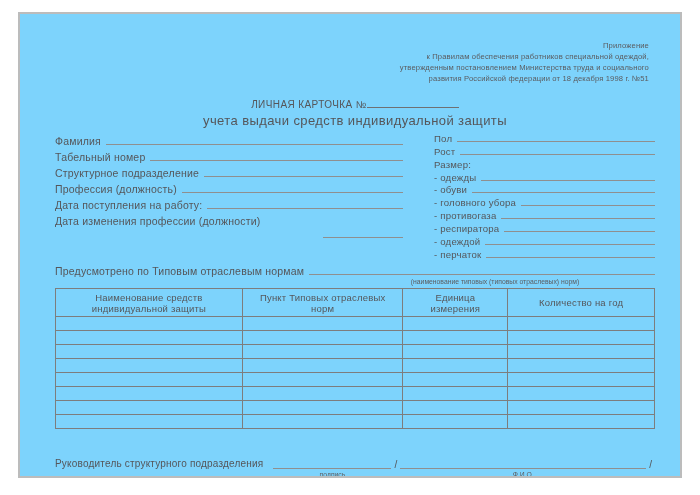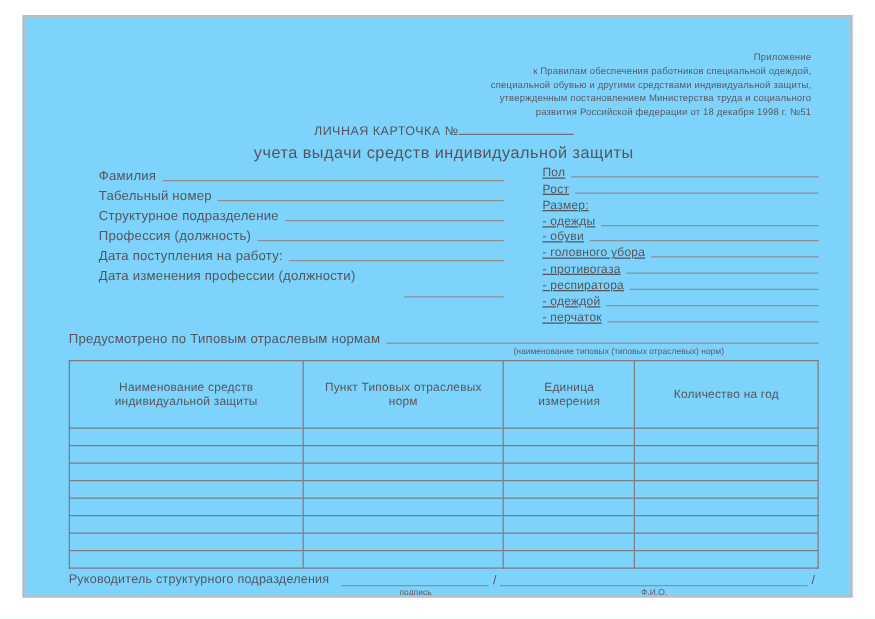--- a/index.html
+++ b/index.html
@@ -57,21 +57,21 @@
   }
   .left-col  { width: 348px; }
   .right-col { width: 221px; }
   .lrow {
     display: flex;
     align-items: flex-end;
     height: 16px;
     font-size: 10.5px;
     letter-spacing: 0.2px;
   }
-  .lrow .lbl { white-space: nowrap; line-height: 12px; margin-left: 24px; }
+  .lrow .lbl { white-space: nowrap; line-height: 12px; }
   .line {
     flex: 1;
     border-bottom: 1px solid #8f8f8f;
     margin-left: 5px;
     margin-bottom: 2px;
   }
   .lbl-mid { margin-left: 5px; }
   .shortline-row { height: 12px; display: flex; }
   .short-line {
     width: 80px;
@@ -79,21 +79,21 @@
     border-bottom: 1px solid #8f8f8f;
     margin-bottom: 1px;
   }
   .rrow {
     display: flex;
     align-items: flex-end;
     height: 12.9px;
     font-size: 9.6px;
     letter-spacing: 0.2px;
   }
-  .rrow .lbl { white-space: nowrap; line-height: 11px; text-decoration: underline; }
+  .rrow .lbl { white-space: nowrap; line-height: 11px; }
 
   
   .norms {
     position: absolute;
     left: 35px; top: 249px;
     width: 600px;
   }
   .norms-row {
     display: flex;
     align-items: flex-end;
@@ -123,21 +123,21 @@
     border: 1px solid #7d7d7d;
   }
   .norms-table th {
     height: 25px;
     font-weight: normal;
     font-size: 9.5px;
     line-height: 11px;
     text-align: center;
     vertical-align: middle;
     letter-spacing: 0.2px;
-    padding: 14px 6px;
+    padding: 1px 6px;
   }
   .norms-table td { height: 13px; padding: 0; }
   .col1 { width: 31.2%; }
   .col2 { width: 26.8%; }
   .col3 { width: 17.5%; }
   .col4 { width: 24.5%; }
 
   
   .signature {
     position: absolute;
@@ -167,21 +167,20 @@
   .sig-slash { font-size: 10px; padding: 3px 3px 0 3px; }
 </style>
 </head>
 <body>
 
 <div class="page">
 
   <div class="appendix">
     <div>Приложение</div>
     <div>к Правилам обеспечения работников специальной одеждой,</div>
-    <div>специальной обувью и другими средствами индивидуальной защиты,</div>
     <div>утвержденным постановлением Министерства труда и социального</div>
     <div>развития Российской федерации от 18 декабря 1998 г. №51</div>
   </div>
 
   <div class="title">
     <div class="title-line1"><span>ЛИЧНАЯ КАРТОЧКА №</span><span class="title-blank"></span></div>
     <div class="title-line2">учета выдачи средств индивидуальной защиты</div>
   </div>
 
   <div class="columns">

